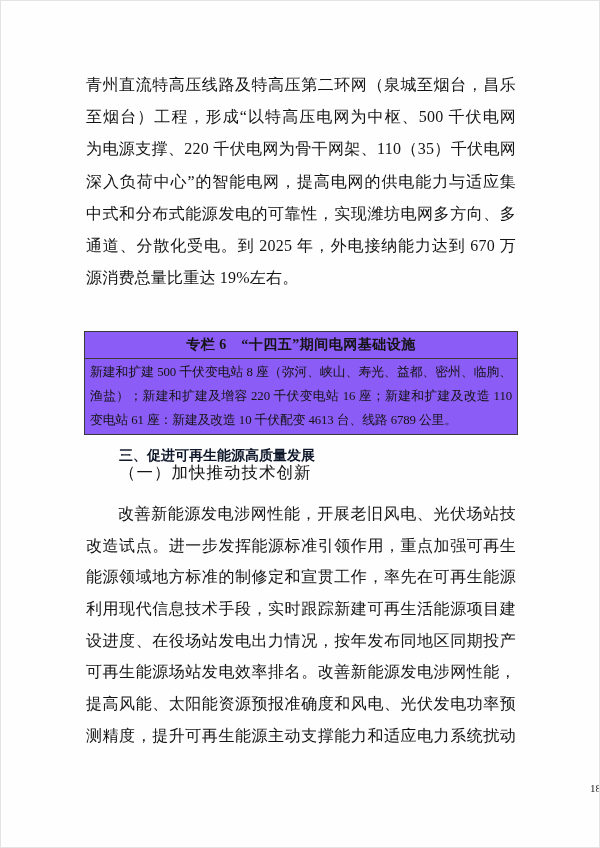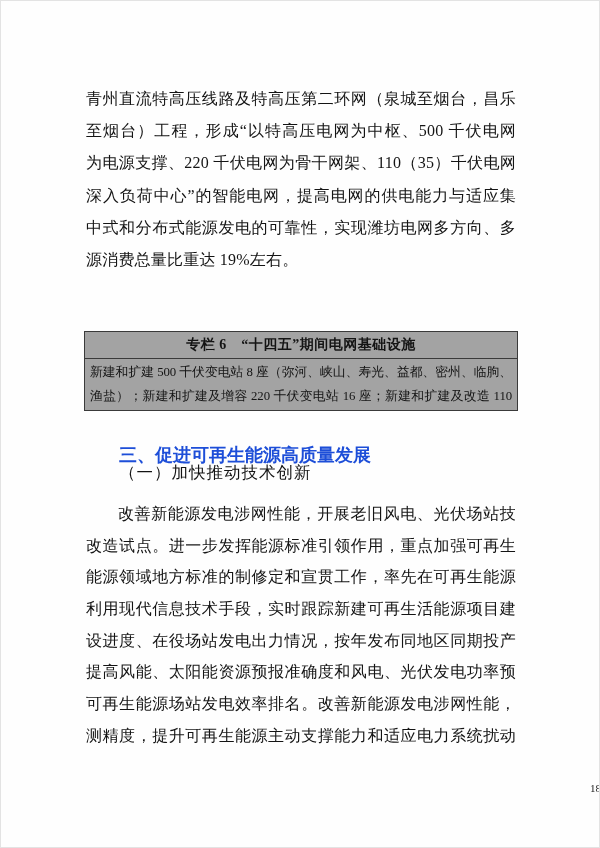--- a/index.html
+++ b/index.html
@@ -29,21 +29,21 @@
   .body-text { font-size: 16px; }
   .body-text .tline { height: 32.2px; line-height: 32.2px; }
 
   
   .column-box {
     position: absolute;
     left: 83px; top: 330px;
     width: 434px;
     box-sizing: border-box;
     border: 1.2px solid #3a3a3a;
-    background: #a3a3a3;
+    background: #8b5cf6;
   }
   .box-title {
     font-size: 14px;
     font-weight: 700;
     text-align: center;
     line-height: 24px;
     padding: 1px 0;
     border-bottom: 1.2px solid #3a3a3a;
     letter-spacing: 0.5px;
   }
@@ -54,40 +54,40 @@
     line-height: 24px;
     letter-spacing: -0.1px;
   }
 
   .sec-heading {
     position: absolute;
     left: 85px; top: 442px;
     width: 430px;
     margin: 0;
     font-family: "Liberation Sans", "DejaVu Sans", sans-serif;
-    font-size: 18px;
+    font-size: 14px;
     font-weight: 700;
     line-height: 24px;
     text-indent: 33px;
-    color: #1d4ed8;
+    color: #0f172a;
   }
   .sub-heading {
     position: absolute;
     left: 85px; top: 460px;
     width: 430px;
     margin: 0;
     font-size: 16.5px;
     font-weight: 500;
     line-height: 24px;
     text-indent: 33px;
     letter-spacing: 1px;
   }
   .para2 { top: 497px; }
   .para2 .tline { height: 31.7px; line-height: 31.7px; }
-  .para1 { top: 82px; }
+  .para1 { top: 68px; }
 
   .page-number {
     position: absolute;
     left: 0; top: 781px;
     width: 600px;
     text-align: right;
     font-size: 11px;
     color: #222;
   }
 </style>
@@ -95,41 +95,43 @@
 <body>
 
 <div class="sheet">
 
   <div class="para body-text para1">
       <div class="tline first">青州直流特高压线路及特高压第二环网（泉城至烟台，昌乐</div>
       <div class="tline">至烟台）工程，形成“以特高压电网为中枢、500 千伏电网</div>
       <div class="tline">为电源支撑、220 千伏电网为骨干网架、110（35）千伏电网</div>
       <div class="tline">深入负荷中心”的智能电网，提高电网的供电能力与适应集</div>
       <div class="tline">中式和分布式能源发电的可靠性，实现潍坊电网多方向、多</div>
+      <div class="tline">通道、分散化受电。到 2025 年，外电接纳能力达到 670 万</div>
       <div class="tline last">源消费总量比重达 19%左右。</div>
     </div>
 
   <div class="column-box">
     <div class="box-title">专栏 6　“十四五”期间电网基础设施</div>
     <div class="para box-body">
         <div class="tline first">新建和扩建 500 千伏变电站 8 座（弥河、峡山、寿光、益都、密州、临朐、官亭、</div>
         <div class="tline">渔盐）；新建和扩建及增容 220 千伏变电站 16 座；新建和扩建及改造 110 千伏</div>
+        <div class="tline last">变电站 61 座：新建及改造 10 千伏配变 4613 台、线路 6789 公里。</div>
       </div>
   </div>
 
   <h2 class="sec-heading">三、促进可再生能源高质量发展</h2>
 
   <h3 class="sub-heading">（一）加快推动技术创新</h3>
 
   <div class="para body-text para2 indent-first justify-last">
       <div class="tline first">改善新能源发电涉网性能，开展老旧风电、光伏场站技术</div>
       <div class="tline">改造试点。进一步发挥能源标准引领作用，重点加强可再生</div>
       <div class="tline">能源领域地方标准的制修定和宣贯工作，率先在可再生能源</div>
       <div class="tline">利用现代信息技术手段，实时跟踪新建可再生活能源项目建</div>
       <div class="tline">设进度、在役场站发电出力情况，按年发布同地区同期投产</div>
+      <div class="tline">可再生能源场站发电效率排名。改善新能源发电涉网性能，</div>
       <div class="tline">提高风能、太阳能资源预报准确度和风电、光伏发电功率预</div>
-      <div class="tline">可再生能源场站发电效率排名。改善新能源发电涉网性能，</div>
       <div class="tline last">测精度，提升可再生能源主动支撑能力和适应电力系统扰动</div>
     </div>
 
   <div class="page-number">18</div>
 
 </div>
 
 </body></html>

